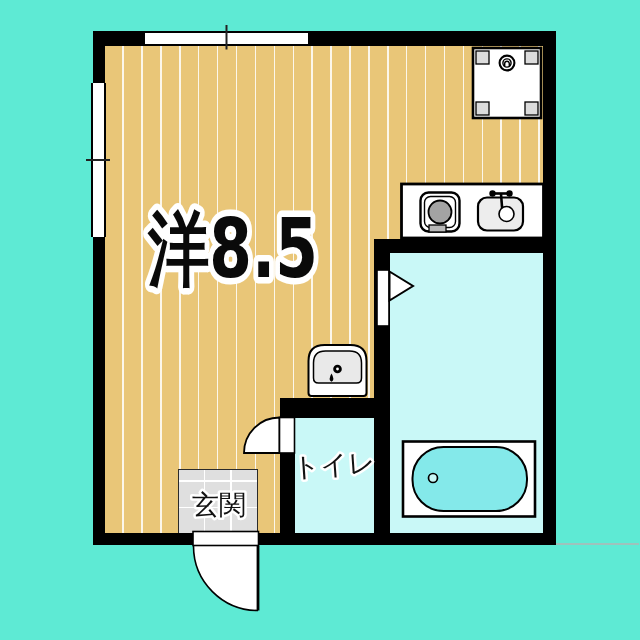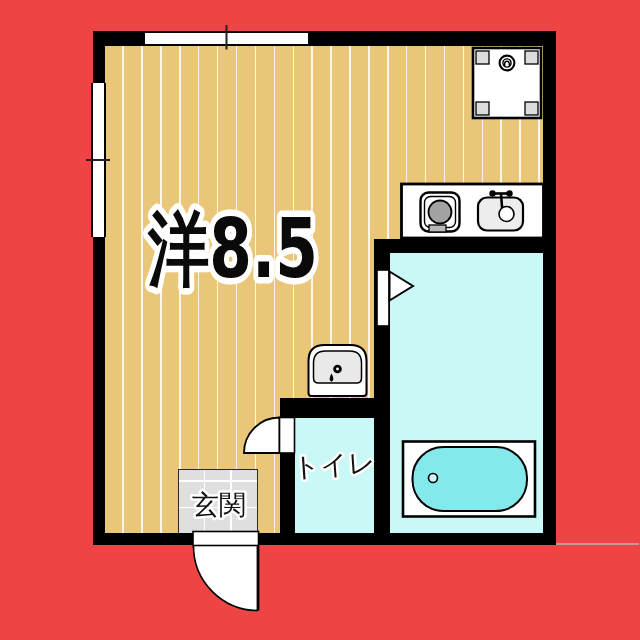--- a/index.html
+++ b/index.html
@@ -1,16 +1,16 @@
 <!DOCTYPE html>
 <html><head>
 <meta charset="utf-8">
 <style>
   html,body{margin:0;padding:0;background:#fff;}
-  .canvas{position:relative;width:640px;height:640px;background:#ef4444;overflow:hidden;
+  .canvas{position:relative;width:640px;height:640px;background:#5eead4;overflow:hidden;
           font-family:"DejaVu Sans",sans-serif;}
   .abs{position:absolute;box-sizing:border-box;}
   .wall{background:#000;}
   .wood{background:#e9c678;
         background-image:repeating-linear-gradient(90deg,
           rgba(255,255,255,0) 0px, rgba(255,255,255,0) 17.4px,
           rgba(255,255,255,0.85) 17.4px, rgba(255,255,255,0.85) 18.9px);}
   .wet{background:#c9f8f7;}
   .window-top{background:#fff;border:2px solid #000;}
   .window-left{background:#fff;border-left:2.4px solid #000;border-right:2.4px solid #000;}

